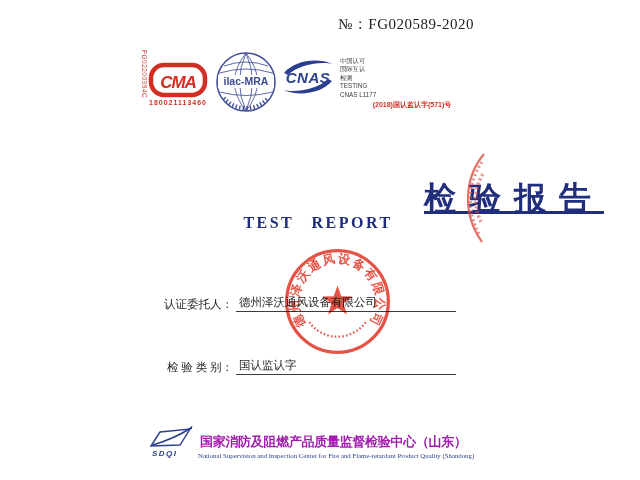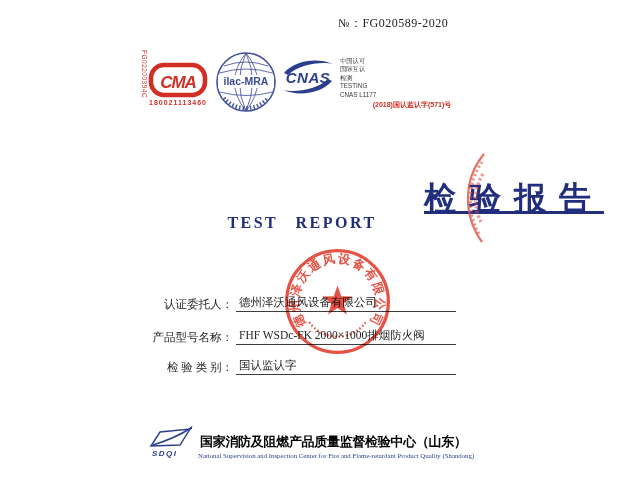--- a/index.html
+++ b/index.html
@@ -1,19 +1,19 @@
 <!DOCTYPE html>
 <html><head>
 <meta charset="utf-8">
 <style>
   html,body{margin:0;padding:0;background:#ffffff;}
   .page{position:relative;width:640px;height:480px;background:#ffffff;overflow:hidden;
         font-family:"Liberation Serif", serif;color:#1f1f1f;}
 
-  .report-no{position:absolute;left:338px;top:15px;font-size:12px;letter-spacing:.5px;color:#222;}
+  .report-no{position:absolute;left:338px;top:15px;font-size:15px;letter-spacing:.5px;color:#222;}
 
   .side-code{position:absolute;left:141px;top:50px;height:56px;color:#cf3a30;
              font-size:6.5px;font-family:"Liberation Sans",sans-serif;
              writing-mode:vertical-rl;letter-spacing:.5px;}
 
   .logo-cma{position:absolute;left:148px;top:62px;width:60px;height:40px;}
   .cma-num{position:absolute;left:142px;top:99px;width:72px;text-align:center;
            font-size:7px;font-weight:bold;letter-spacing:1px;color:#d12f23;
            font-family:"Liberation Sans",sans-serif;}
 
@@ -23,36 +23,36 @@
   .cnas-lines{position:absolute;left:340px;top:57px;font-size:6.3px;line-height:8.4px;
               color:#3a3a3a;font-family:"Liberation Sans",sans-serif;}
 
   .logo-cal{position:absolute;left:387px;top:52px;width:46px;height:46px;}
   .cal-caption{position:absolute;left:364px;top:100px;width:96px;text-align:center;
                font-size:7px;font-weight:bold;color:#d12f23;
                font-family:"Liberation Sans",sans-serif;}
 
   .title-zh{position:absolute;left:0;top:177px;width:604px;text-align:right;
             font-size:32px;font-weight:bold;color:#202e7d;letter-spacing:13px;text-indent:13px;text-decoration:underline;}
-  .title-en{position:absolute;left:0;top:214px;width:604px;text-align:center;
+  .title-en{position:absolute;left:16px;top:214px;width:604px;text-align:center;
             font-size:16px;font-weight:bold;color:#202e7d;letter-spacing:2.5px;word-spacing:11px;}
 
   .field-row{position:absolute;left:140px;height:16px;white-space:nowrap;font-size:11.5px;}
   .field-row .lbl{display:inline-block;width:93px;text-align:right;vertical-align:bottom;}
   .field-row .val{display:inline-block;width:217px;margin-left:3px;padding-left:3px;
                   border-bottom:1px solid #3c3c3c;vertical-align:bottom;height:16px;}
   .row1{top:295px;} .row2{top:328px;} .row3{top:358px;}
 
   .seal{position:absolute;left:281px;top:245px;width:113px;height:113px;
         opacity:.88;mix-blend-mode:multiply;pointer-events:none;}
   .edge-seal{position:absolute;left:452px;top:152px;width:38px;height:92px;opacity:.8;}
 
   .footer-logo{position:absolute;left:148px;top:426px;width:46px;height:32px;}
   .footer-zh{position:absolute;left:200px;top:433px;font-size:13px;font-weight:bold;
-             color:#000000;letter-spacing:-.3px;font-family:"Liberation Sans",sans-serif;}
+             color:#a21caf;letter-spacing:-.3px;font-family:"Liberation Sans",sans-serif;}
   .footer-en{position:absolute;left:198px;top:452px;font-size:6.8px;color:#2b3f8e;}
 </style>
 </head>
 <body>
 
 <div class="page">
 
   <div class="report-no">№：FG020589-2020</div>
 
   <div class="side-code">FG02200394C</div>
@@ -93,23 +93,20 @@
   </div>
 
   <div class="cal-caption">(2018)国认监认字(571)号</div>
 
   <div class="title-zh">检验报告</div>
   <div class="title-en">TEST REPORT</div>
 
   <div class="field-row row1">
     <span class="lbl">认证委托人：</span><span class="val"><span>德州泽沃通风设备有限公司</span></span>
   </div>
-  <div class="field-row row2">
-    <span class="lbl">产品型号名称：</span><span class="val"><span>FHF WSDc-FK 2000×1000排烟防火阀</span></span>
-  </div>
   <div class="field-row row3">
     <span class="lbl">检 验 类 别：</span><span class="val"><span>国认监认字</span></span>
   </div>
 
   <div class="seal">
     <svg viewBox="0 0 120 120" width="113" height="113">
       <circle cx="60" cy="60" r="54" fill="none" stroke="#e23a2c" stroke-width="3.5"></circle>
       <polygon points="60,43 64,54.5 76.2,54.8 66.5,62.1 70,73.8 60,66.8 50,73.8 53.5,62.1 43.8,54.8 56,54.5" fill="#e23a2c"></polygon>
       <defs>
         <path id="sealArc" d="M24.5,80.5 A41,41 0 1 1 95.5,80.5" fill="none"></path>

